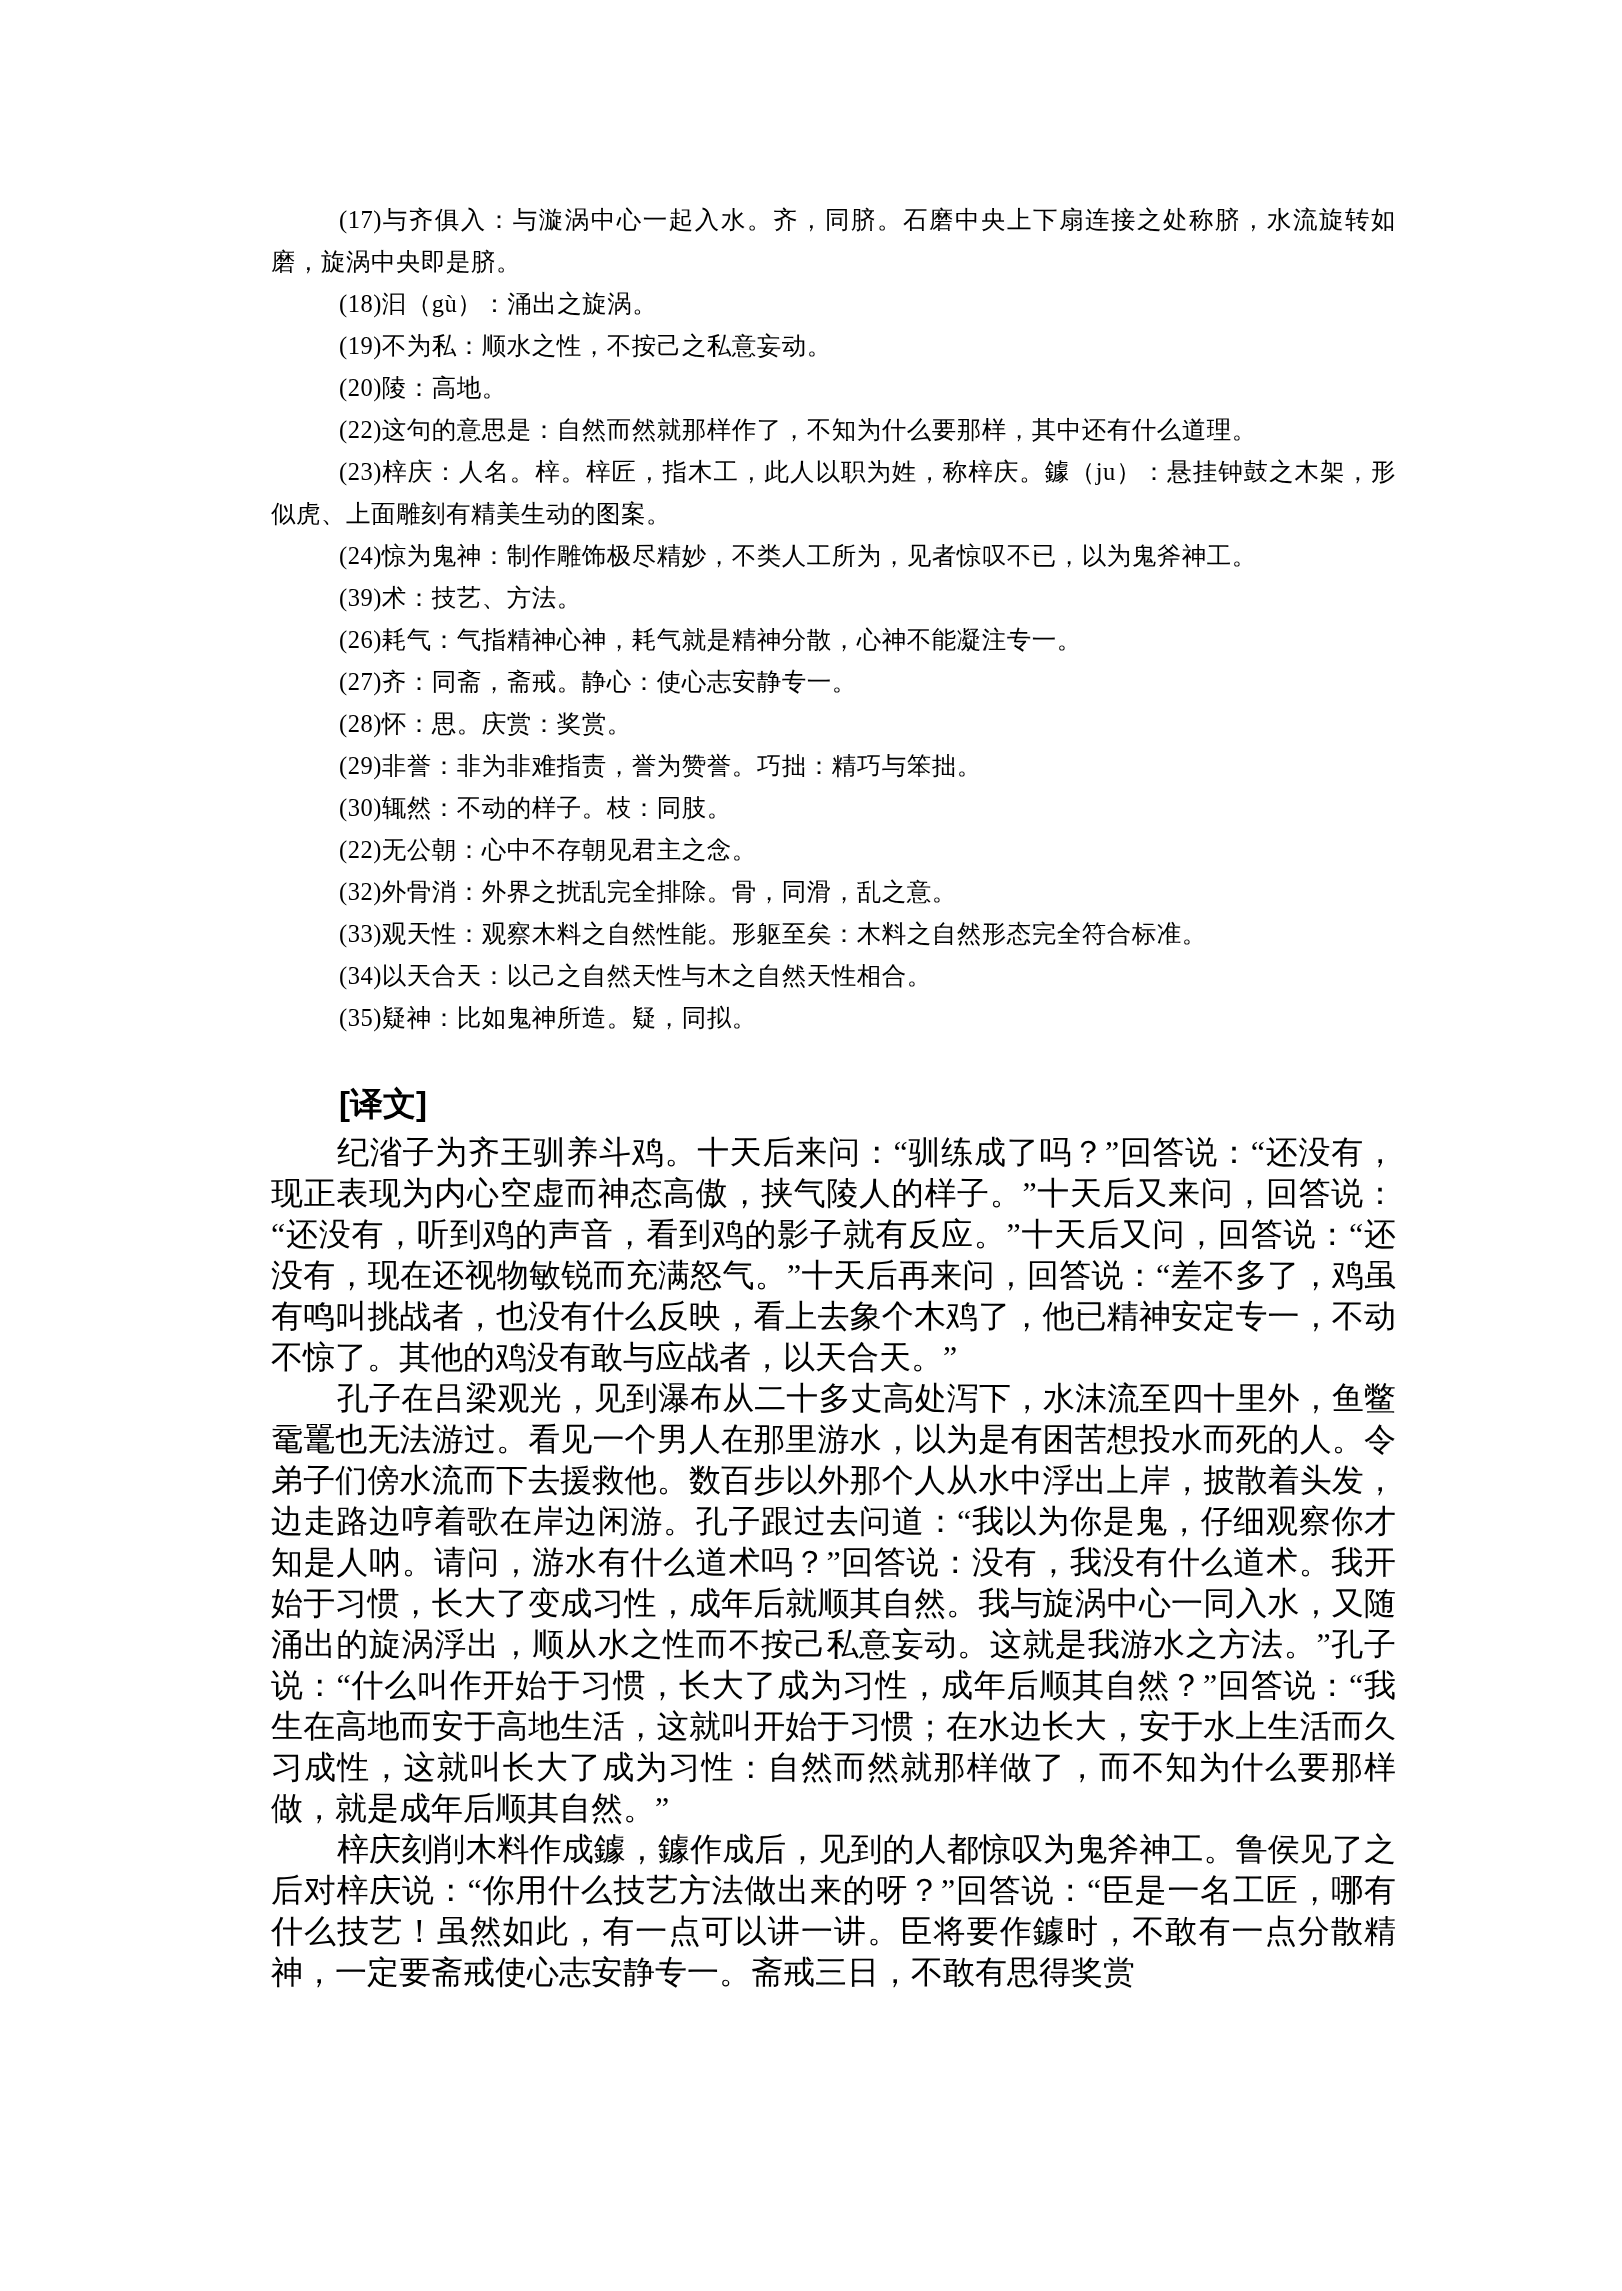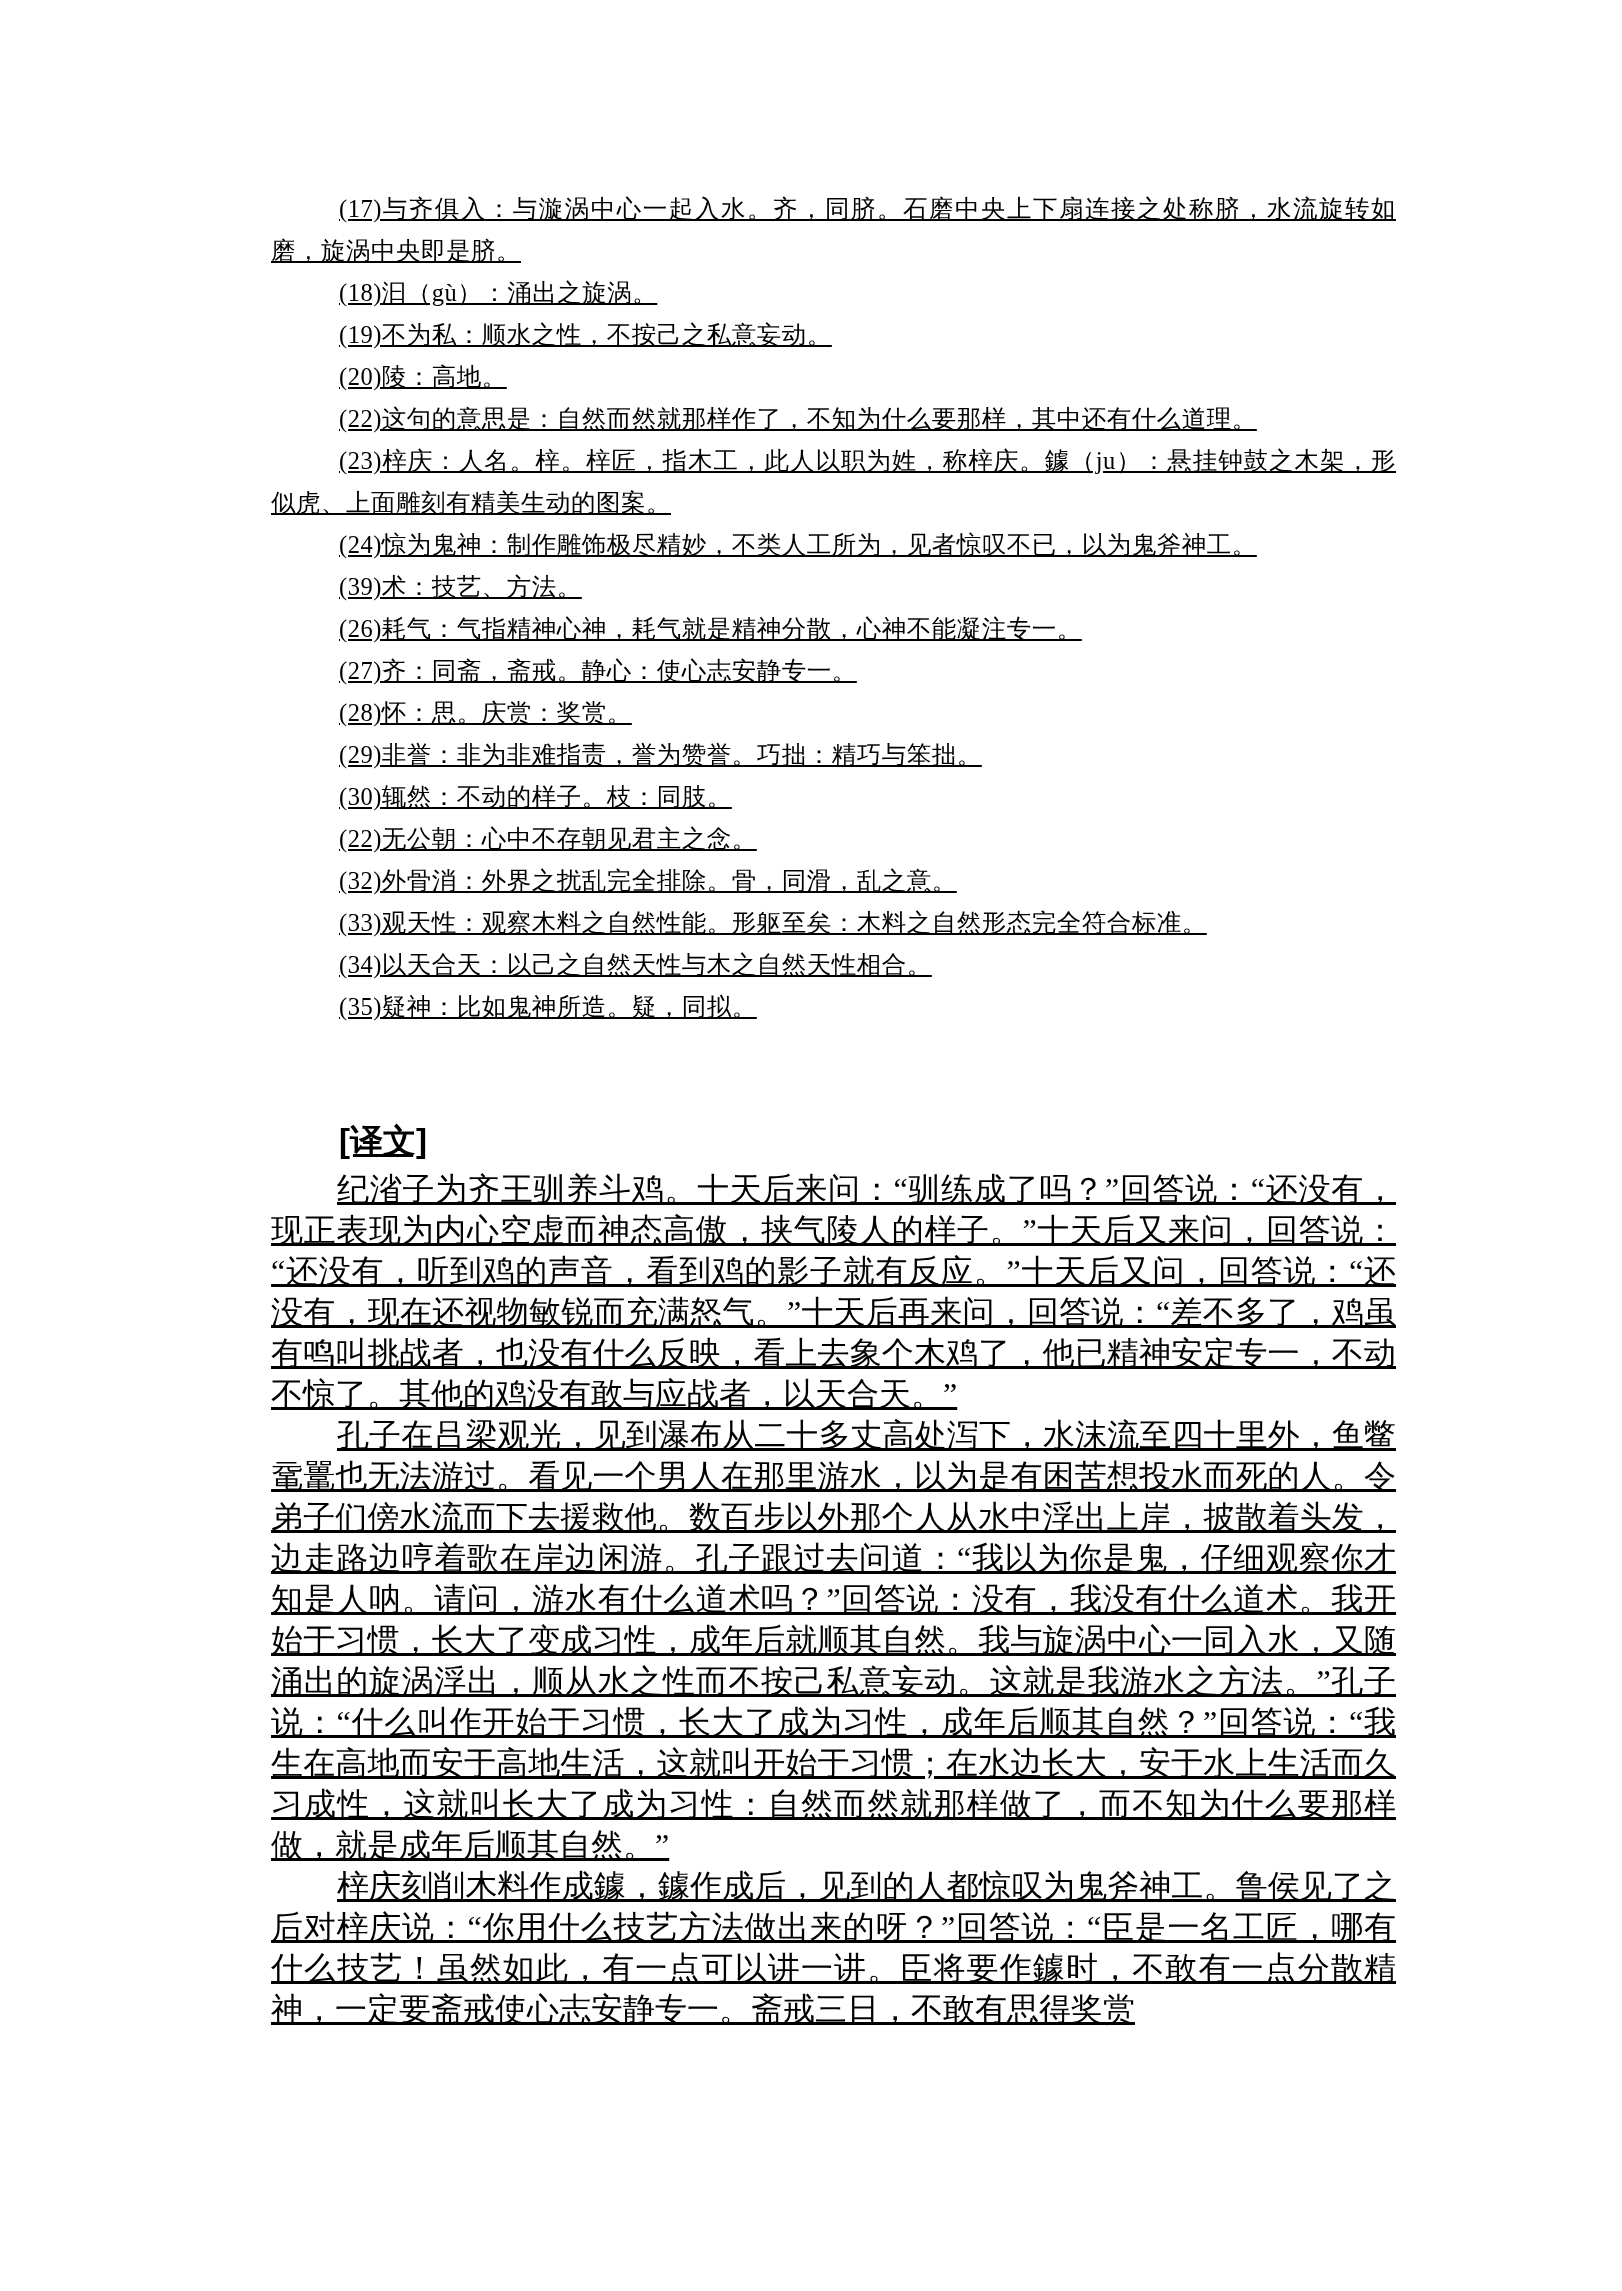--- a/index.html
+++ b/index.html
@@ -12,34 +12,33 @@
     width: 1622px;
     height: 2292px;
     background: #ffffff;
     color: #000000;
     overflow: hidden;
     font-family: "Liberation Serif", "DejaVu Serif", serif;
   }
   .content {
     position: absolute;
     left: 271px;
-    top: 188px;
+    top: 199px;
     width: 1125px;
-    text-decoration: underline;
   }
   .annotations p {
     margin: 0;
     font-size: 24.5px;
     line-height: 42px;
     text-indent: 68px;
     text-align: justify;
     letter-spacing: 0.5px;
   }
   .translation {
-    margin-top: 92px;
+    margin-top: 44px;
   }
   .translation-header {
     margin: 0 0 7.8px 0;
     font-size: 33px;
     line-height: 41px;
     text-indent: 68px;
     font-weight: bold;
     font-family: "Liberation Sans", "DejaVu Sans", sans-serif;
   }
   .translation p {

